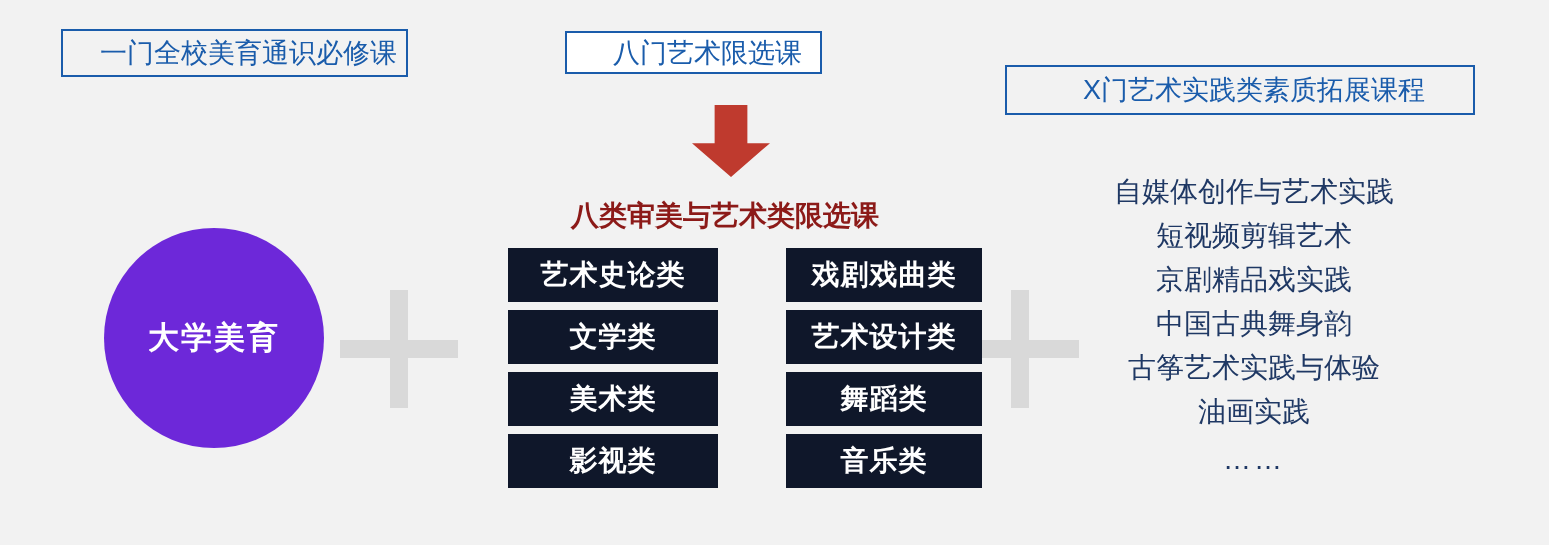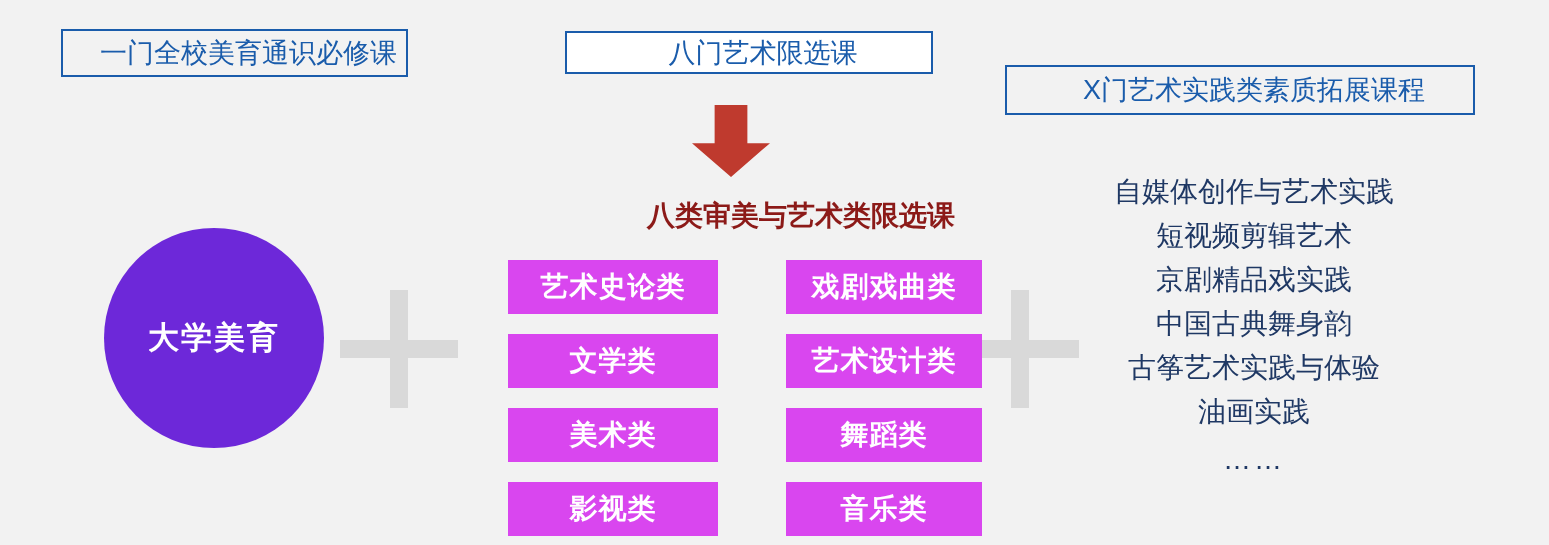--- a/index.html
+++ b/index.html
@@ -7,33 +7,33 @@
     position:relative;width:1549px;height:545px;background:#f2f2f2;
     font-family:"Liberation Sans","DejaVu Sans",sans-serif;overflow:hidden;
   }
   
   .top-box{
     position:absolute;border:2px solid #1a5cab;color:#1a5cab;
     display:flex;align-items:center;justify-content:center;
     font-size:27px;box-sizing:border-box;white-space:nowrap;padding-left:28px;
   }
   #box1{left:61px;top:29px;width:347px;height:48px;}
-  #box2{left:565px;top:31px;width:368px;height:43px;background:#ffffff;}
+  #box2{left:565px;top:31px;width:257px;height:43px;background:#ffffff;}
   #box3{left:1005px;top:29px;width:470px;height:50px;margin-top:36px;}
 
   
   .arrow-down{
     position:absolute;left:692px;top:105px;width:78px;height:72px;
     background:#bf3a2e;
     clip-path:polygon(29% 0,71% 0,71% 53%,100% 53%,50% 100%,0 53%,29% 53%);
   }
 
   
   .center-heading{
-    position:absolute;left:495px;top:197px;width:460px;text-align:right;
+    position:absolute;left:495px;top:197px;width:460px;text-align:center;
     color:#8c1a18;font-weight:bold;font-size:28px;white-space:nowrap;
   }
 
   
   .core-circle{
     position:absolute;left:104px;top:228px;width:220px;height:220px;
     border-radius:50%;background:#6d28d9;color:#ffffff;
     display:flex;align-items:center;justify-content:center;
     font-size:31px;font-weight:bold;letter-spacing:2px;
   }
@@ -43,23 +43,23 @@
   .plus .h-bar{position:absolute;left:0;top:50px;width:118px;height:18px;background:#d9d9d9;}
   .plus .v-bar{position:absolute;left:50px;top:0;width:18px;height:118px;background:#d9d9d9;}
   #plus1{left:340px;top:290px;}
   #plus2{left:961px;top:290px;}
 
   
   .btn-col{position:absolute;display:flex;flex-direction:column;gap:8px;}
   #col-left{left:508px;top:248px;width:210px;}
   #col-right{left:786px;top:248px;width:196px;}
   .cat-btn{
-    height:54px;background:#d946ef;color:#ffffff;border:none;
+    height:54px;background:#0f172a;color:#ffffff;border:none;
     display:flex;align-items:center;justify-content:center;
-    font-size:28px;font-weight:bold;letter-spacing:1px;white-space:nowrap;margin-top:12px;
+    font-size:28px;font-weight:bold;letter-spacing:1px;white-space:nowrap;
   }
 
   
   .practice-list{
     position:absolute;left:1058px;top:170px;width:392px;text-align:center;
     color:#1f3864;font-size:28px;
   }
   .practice-item{height:44px;line-height:44px;white-space:nowrap;}
   .practice-item.ellipsis{letter-spacing:3px;margin-top:4px;}
 </style>

